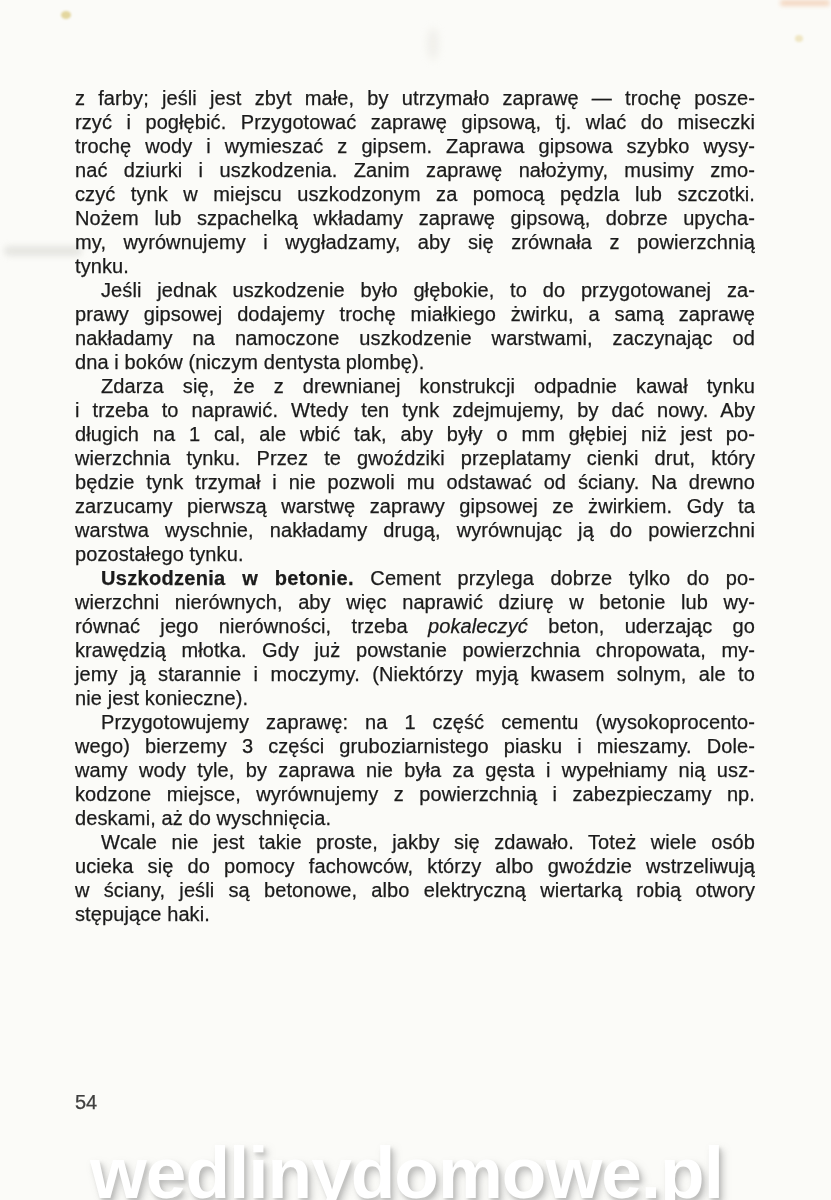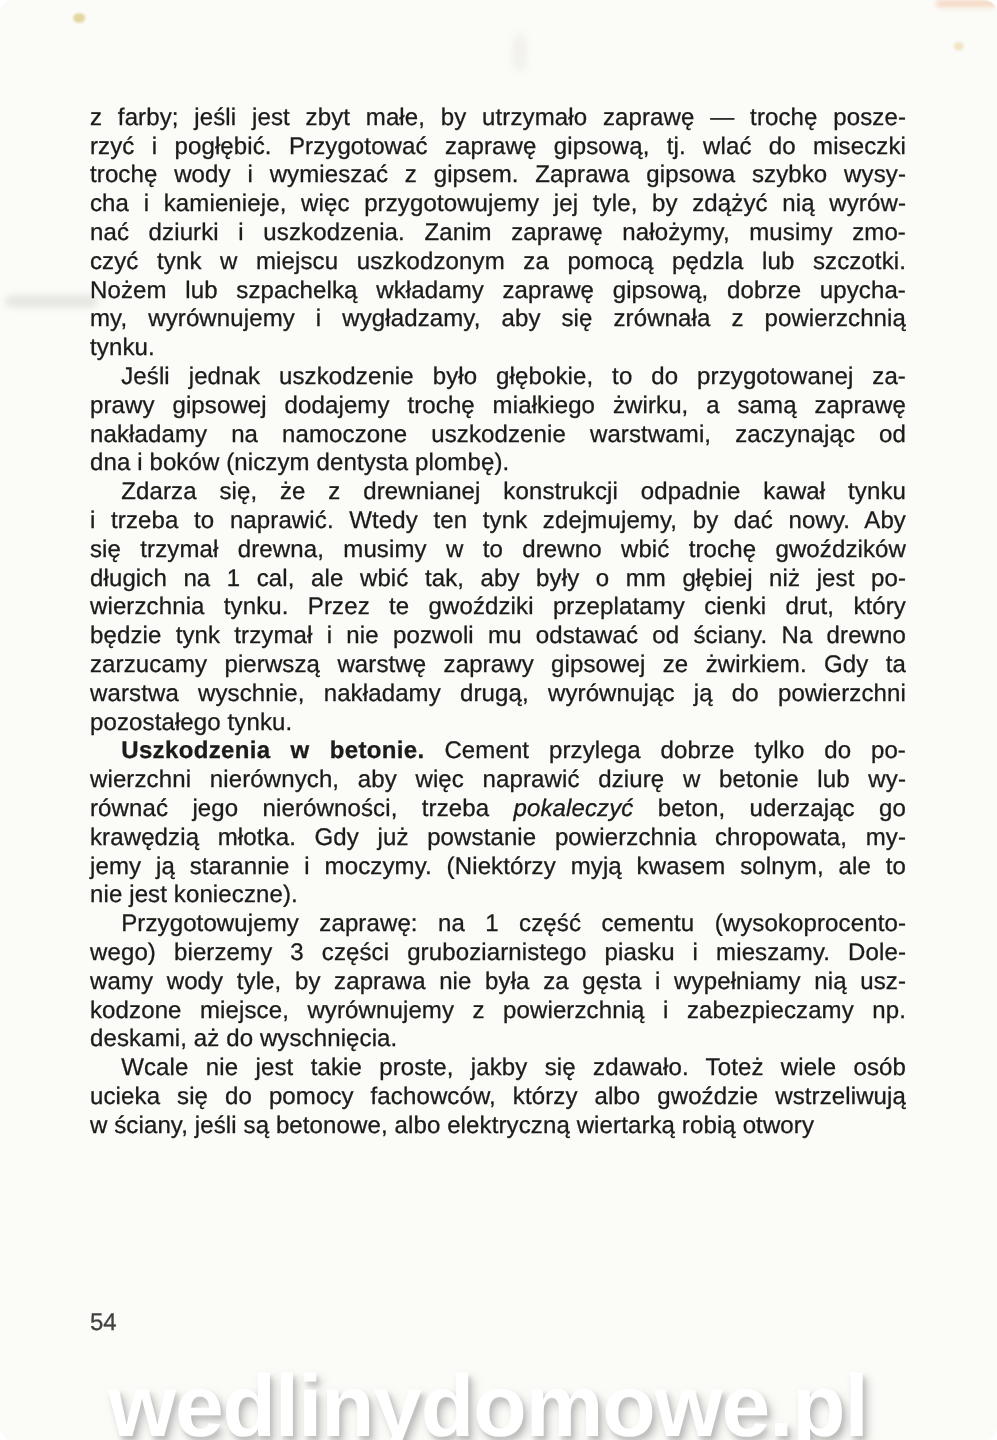--- a/index.html
+++ b/index.html
@@ -7,21 +7,20 @@
   body { width: 831px; height: 1200px; overflow: hidden; }
 
   .page {
     position: relative;
     width: 831px;
     height: 1200px;
     background: var(--paper, #fbfbf8);
     font-family: "Liberation Sans", sans-serif;
     color: var(--ink, #1b1b1b);
     overflow: hidden;
-    border-radius: 11px;
   }
 
   .text-block {
     position: absolute;
     left: 75px;
     top: 86px;
     width: 680px;
   }
 
   .line {
@@ -89,37 +88,35 @@
   <span class="artifact a2"></span>
   <span class="artifact a3"></span>
   <span class="artifact a4"></span>
   <span class="artifact a5"></span>
 
   <div class="text-block">
     <div class="para">
         <div class="line"><span class="seg normal">z farby; jeśli jest zbyt małe, by utrzymało zaprawę — trochę posze-</span></div>
         <div class="line"><span class="seg normal">rzyć i pogłębić. Przygotować zaprawę gipsową, tj. wlać do miseczki</span></div>
         <div class="line"><span class="seg normal">trochę wody i wymieszać z gipsem. Zaprawa gipsowa szybko wysy-</span></div>
-        <div class="line"><span class="seg normal">cha i kamienieje, więc przygotowujemy jej tyle, by zdążyć nią wyrów-</span></div>
         <div class="line"><span class="seg normal">nać dziurki i uszkodzenia. Zanim zaprawę nałożymy, musimy zmo-</span></div>
         <div class="line"><span class="seg normal">czyć tynk w miejscu uszkodzonym za pomocą pędzla lub szczotki.</span></div>
         <div class="line"><span class="seg normal">Nożem lub szpachelką wkładamy zaprawę gipsową, dobrze upycha-</span></div>
         <div class="line"><span class="seg normal">my, wyrównujemy i wygładzamy, aby się zrównała z powierzchnią</span></div>
         <div class="line"><span class="seg normal">tynku.</span></div>
       </div>
     <div class="para indent">
         <div class="line"><span class="seg normal">Jeśli jednak uszkodzenie było głębokie, to do przygotowanej za-</span></div>
         <div class="line"><span class="seg normal">prawy gipsowej dodajemy trochę miałkiego żwirku, a samą zaprawę</span></div>
         <div class="line"><span class="seg normal">nakładamy na namoczone uszkodzenie warstwami, zaczynając od</span></div>
         <div class="line"><span class="seg normal">dna i boków (niczym dentysta plombę).</span></div>
       </div>
     <div class="para indent">
         <div class="line"><span class="seg normal">Zdarza się, że z drewnianej konstrukcji odpadnie kawał tynku</span></div>
         <div class="line"><span class="seg normal">i trzeba to naprawić. Wtedy ten tynk zdejmujemy, by dać nowy. Aby</span></div>
-        <div class="line"><span class="seg normal">się trzymał drewna, musimy w to drewno wbić trochę gwoździków</span></div>
         <div class="line"><span class="seg normal">długich na 1 cal, ale wbić tak, aby były o mm głębiej niż jest po-</span></div>
         <div class="line"><span class="seg normal">wierzchnia tynku. Przez te gwoździki przeplatamy cienki drut, który</span></div>
         <div class="line"><span class="seg normal">będzie tynk trzymał i nie pozwoli mu odstawać od ściany. Na drewno</span></div>
         <div class="line"><span class="seg normal">zarzucamy pierwszą warstwę zaprawy gipsowej ze żwirkiem. Gdy ta</span></div>
         <div class="line"><span class="seg normal">warstwa wyschnie, nakładamy drugą, wyrównując ją do powierzchni</span></div>
         <div class="line"><span class="seg normal">pozostałego tynku.</span></div>
       </div>
     <div class="para indent">
         <div class="line"><span class="seg bold">Uszkodzenia w betonie.</span><span class="seg normal"> Cement przylega dobrze tylko do po-</span></div>
         <div class="line"><span class="seg normal">wierzchni nierównych, aby więc naprawić dziurę w betonie lub wy-</span></div>
@@ -134,20 +131,21 @@
         <div class="line"><span class="seg normal">wamy wody tyle, by zaprawa nie była za gęsta i wypełniamy nią usz-</span></div>
         <div class="line"><span class="seg normal">kodzone miejsce, wyrównujemy z powierzchnią i zabezpieczamy np.</span></div>
         <div class="line"><span class="seg normal">deskami, aż do wyschnięcia.</span></div>
       </div>
 
 
     <div class="para indent">
         <div class="line"><span class="seg normal">Wcale nie jest takie proste, jakby się zdawało. Toteż wiele osób</span></div>
         <div class="line"><span class="seg normal">ucieka się do pomocy fachowców, którzy albo gwoździe wstrzeliwują</span></div>
         <div class="line"><span class="seg normal">w ściany, jeśli są betonowe, albo elektryczną wiertarką robią otwory</span></div>
+        <div class="line"><span class="seg normal">stępujące haki.</span></div>
       </div>
   </div>
 
   <div class="page-number">54</div>
 
   <div class="watermark">wedlinydomowe.pl</div>
 
 </div>
 
 </body></html>

